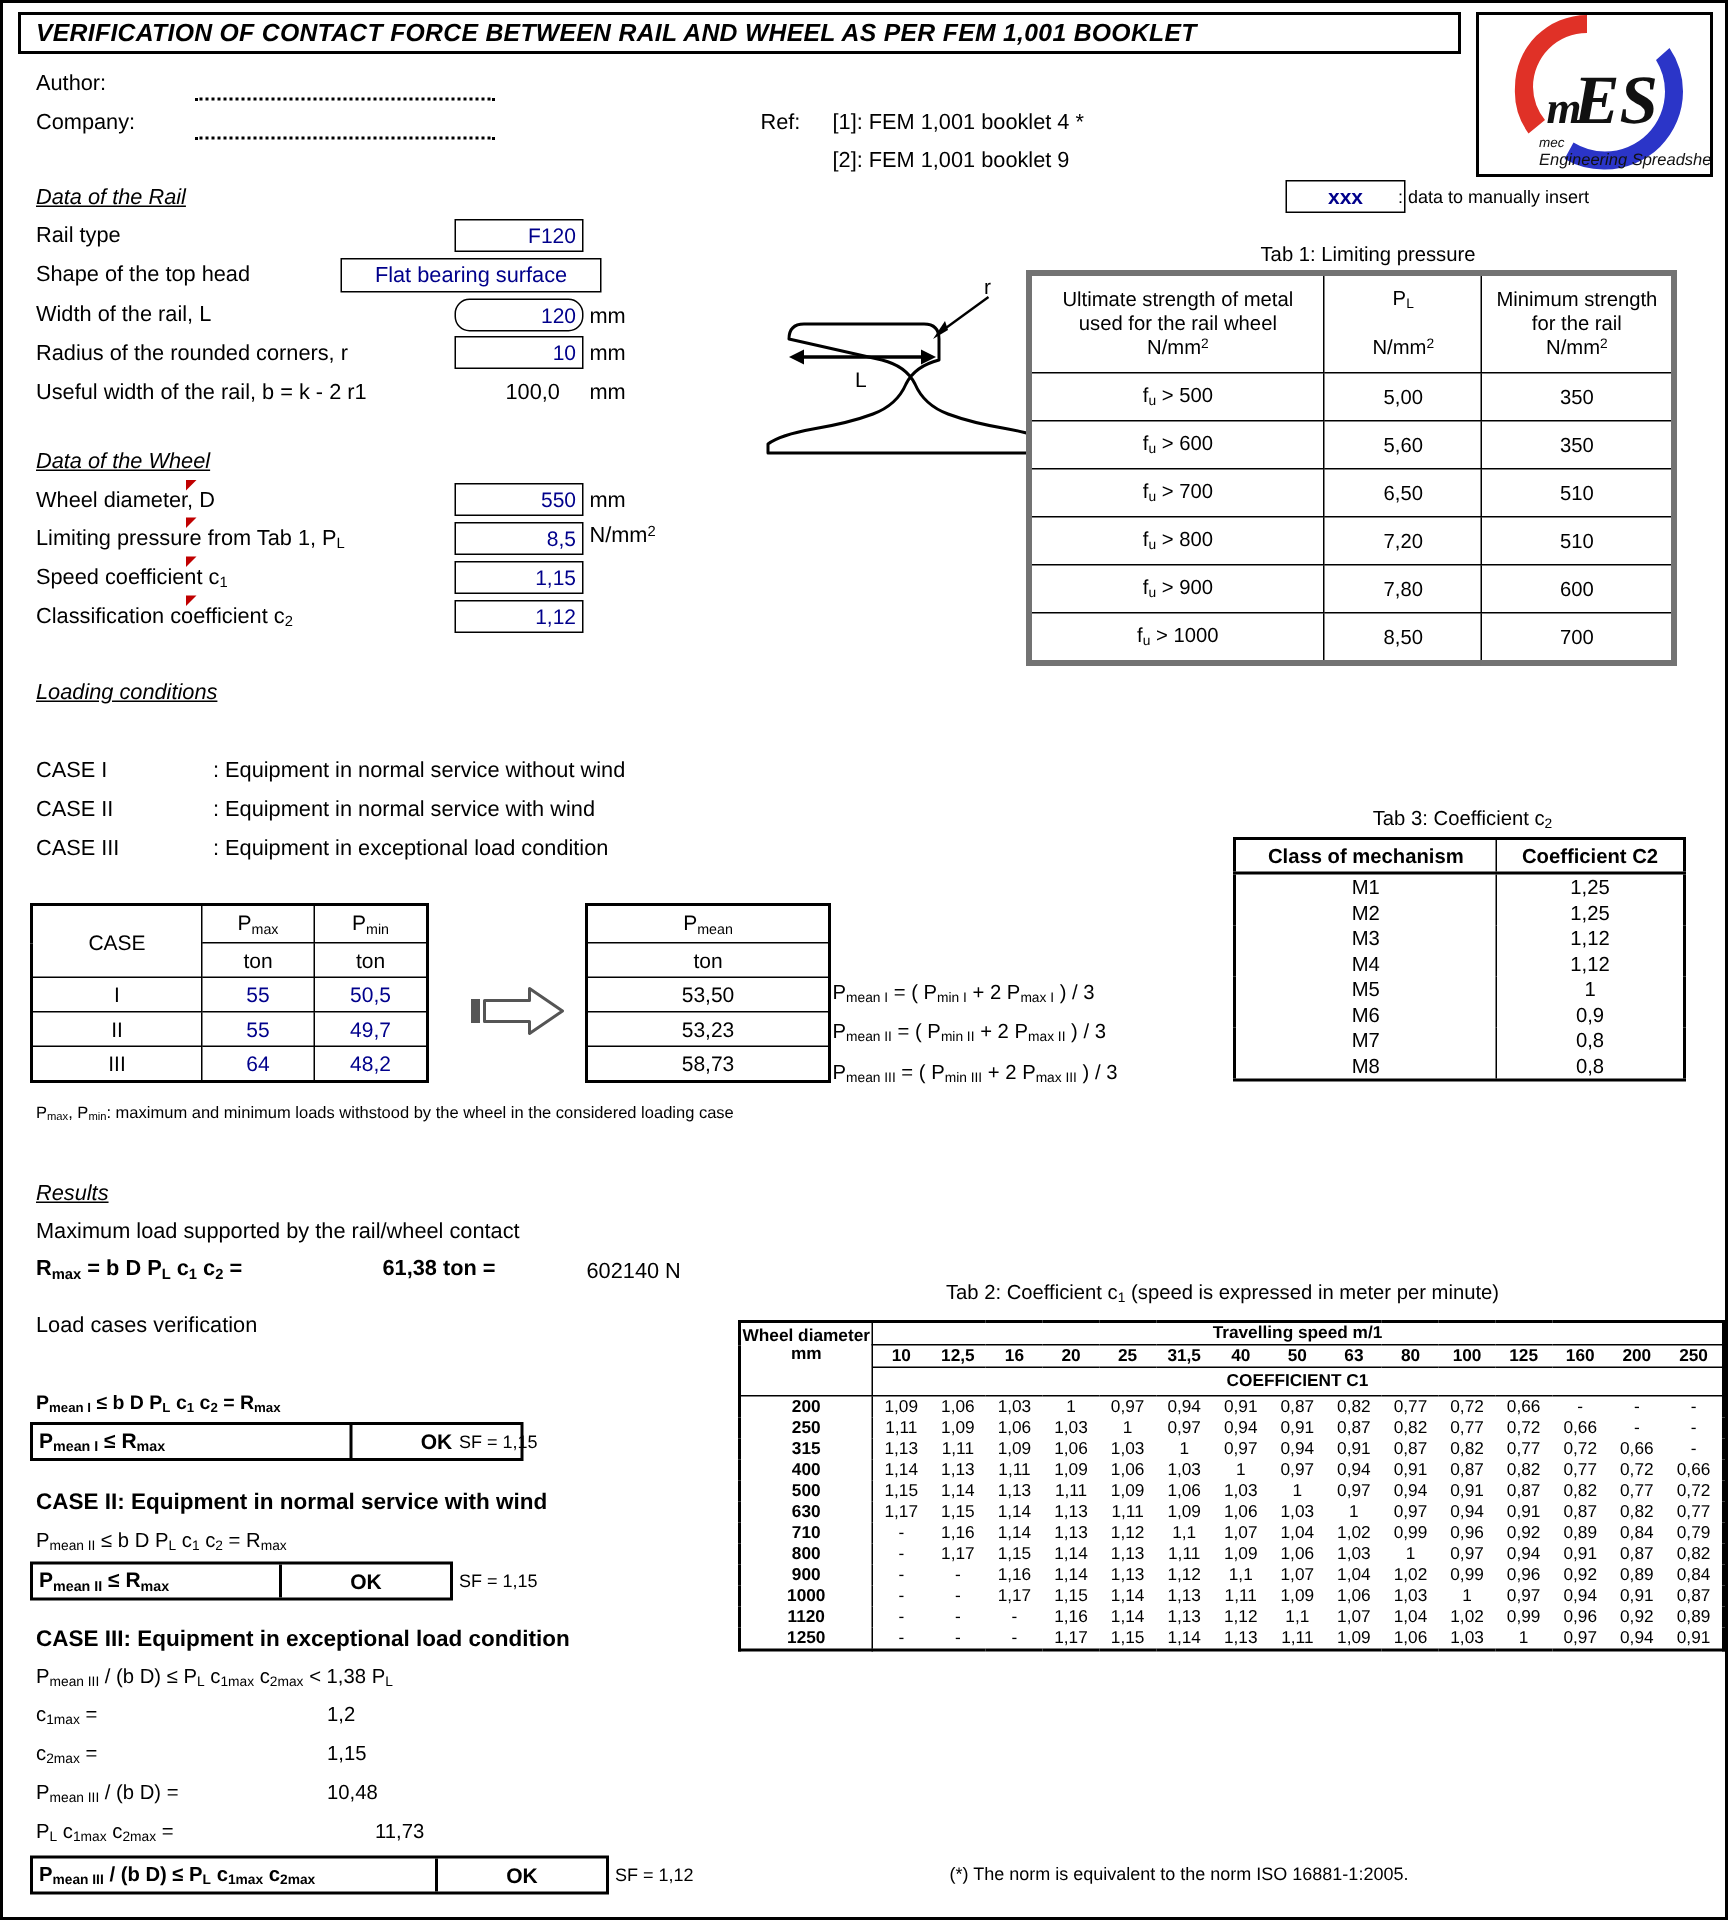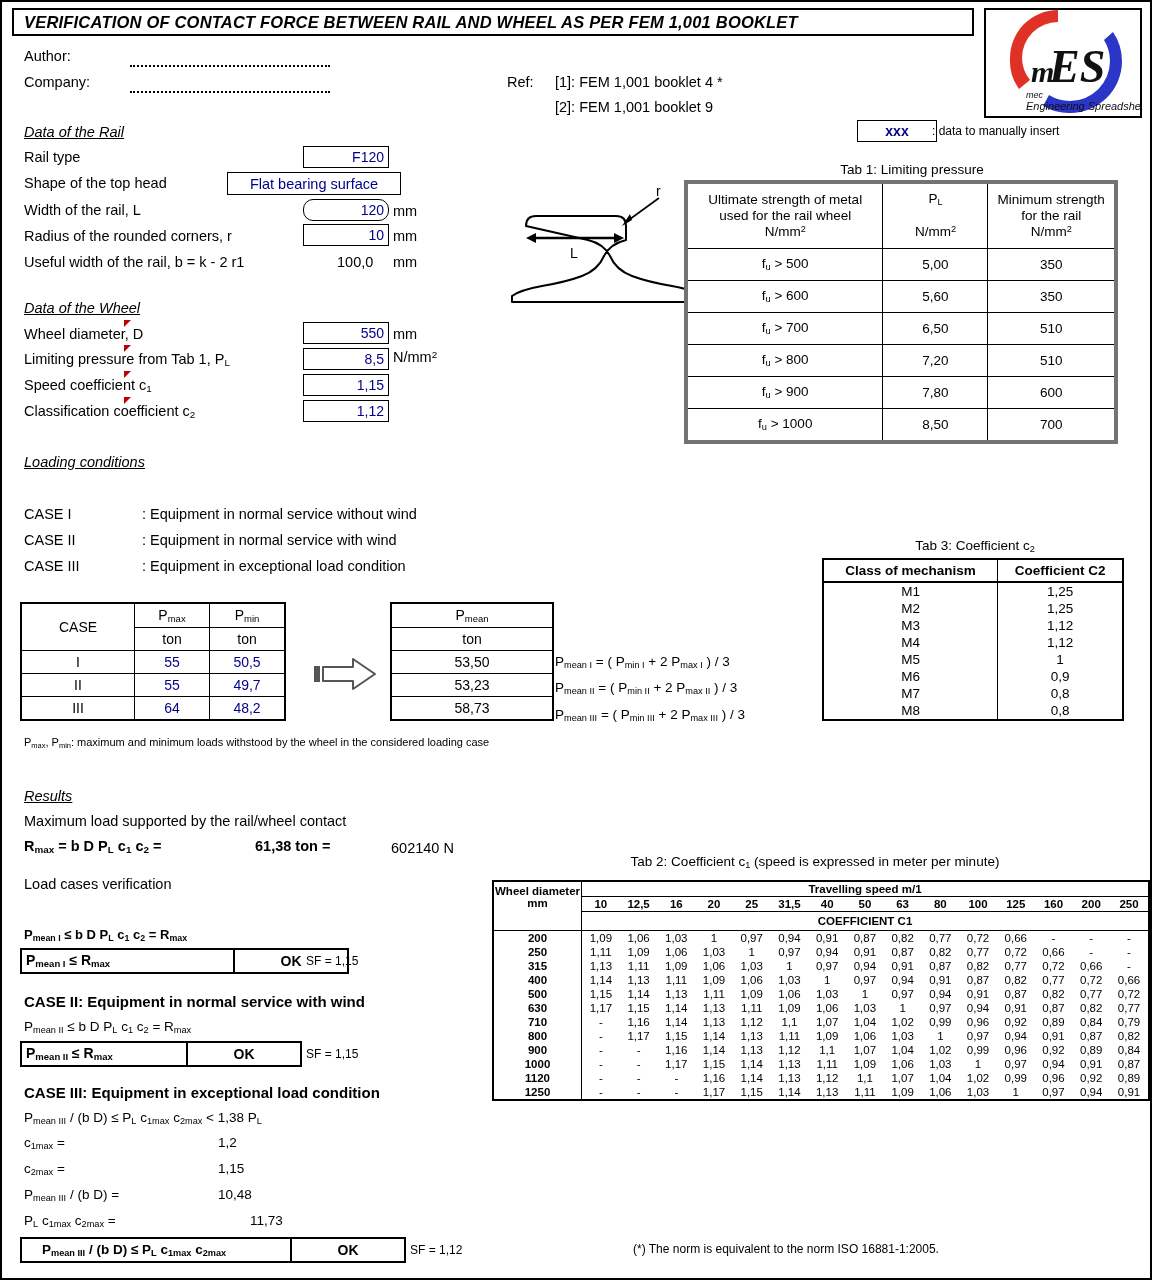--- a/index.html
+++ b/index.html
@@ -347,21 +347,21 @@
   <div class="abs lbl" style="left:22px;top:1133px;font-size:13.5px;">c<sub>1max</sub> =</div>
   <div class="abs lbl" style="left:216px;top:1133px;font-size:13.5px;">1,2</div>
   <div class="abs lbl" style="left:22px;top:1159px;font-size:13.5px;">c<sub>2max</sub> =</div>
   <div class="abs lbl" style="left:216px;top:1159px;font-size:13.5px;">1,15</div>
   <div class="abs lbl" style="left:22px;top:1185px;font-size:13.5px;">P<sub>mean III</sub> / (b D) =</div>
   <div class="abs lbl" style="left:216px;top:1185px;font-size:13.5px;">10,48</div>
   <div class="abs lbl" style="left:22px;top:1211px;font-size:13.5px;">P<sub>L</sub> c<sub>1max</sub> c<sub>2max</sub> =</div>
   <div class="abs lbl" style="left:216px;top:1211px;font-size:13.5px;margin-left:32px;">11,73</div>
 
   <div class="abs resbox" style="left:18px;top:1235px;width:386px;">
-    <div class="l" style="font-size:13.5px;margin-left:16px;">P<sub>mean III</sub> / (b D)  ≤  P<sub>L</sub> c<sub>1max</sub> c<sub>2max</sub></div>
+    <div class="l" style="font-size:13.5px;">P<sub>mean III</sub> / (b D)  ≤  P<sub>L</sub> c<sub>1max</sub> c<sub>2max</sub></div>
     <div class="r">OK</div>
   </div>
   <div class="abs small" style="left:408px;top:1241px;">SF = 1,12</div>
 
   <div id="tab2cap" class="abs">
     <span>Tab 2: Coefficient c</span><sub>1</sub><span> (speed is expressed in meter per minute)</span>
   </div>
   <table id="tab2" class="abs">
       <tbody>
         <tr>

